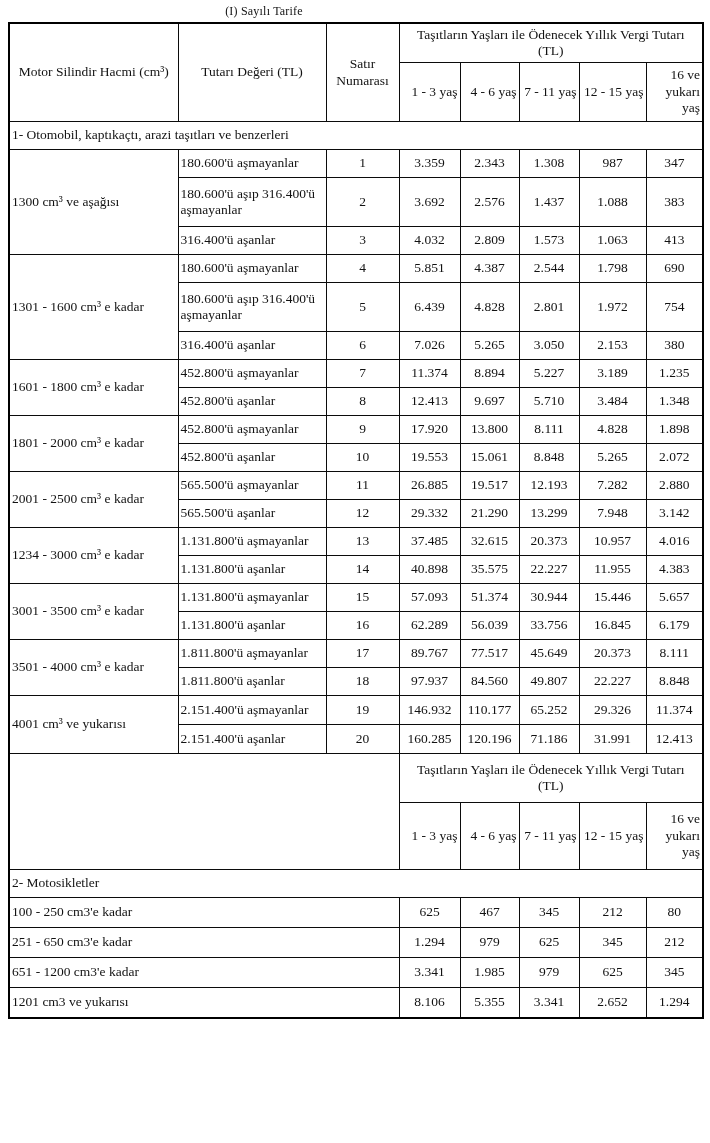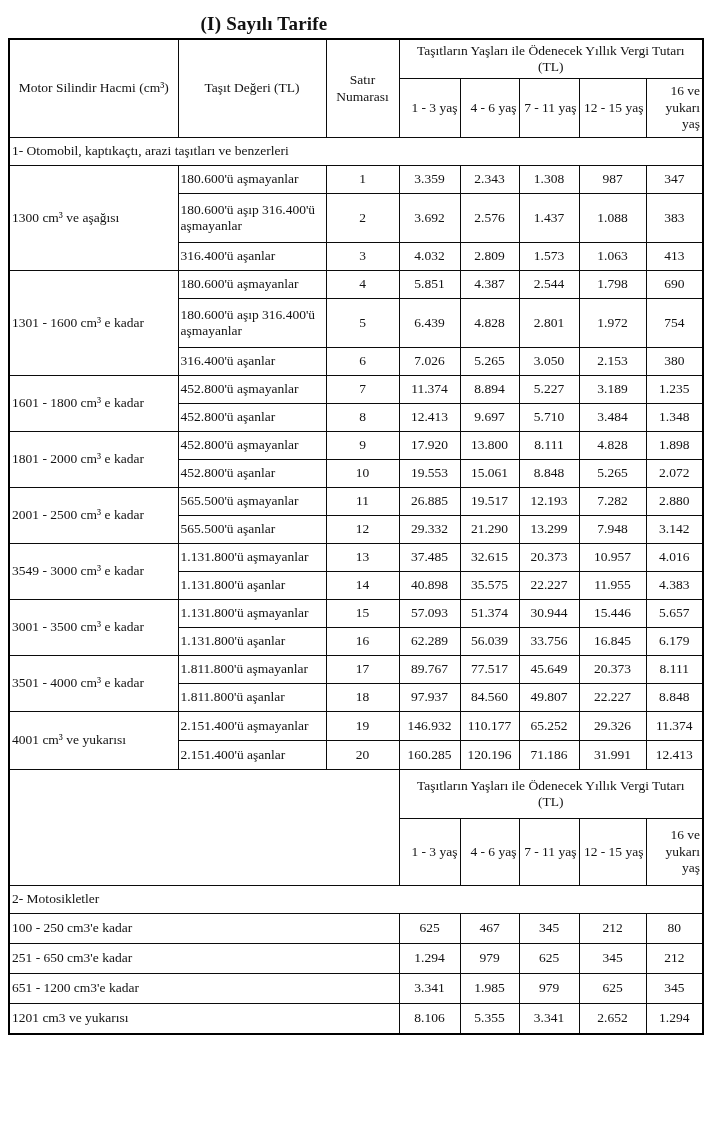--- a/index.html
+++ b/index.html
@@ -11,25 +11,25 @@
     font-family: "Liberation Serif", "DejaVu Serif", serif;
     color: #121212;
   }
   .page {
     width: 710px;
     height: 1143px;
     background: #fff;
     overflow: hidden;
   }
   .page-title {
-    margin: 13px 0 3px 8px;
+    margin: 4px 0 3px 8px;
     width: 512px;
     text-align: center;
-    font-weight: bold;
-    font-size: 19px;
+    font-weight: normal;
+    font-size: 12px;
     letter-spacing: 0.2px;
   }
   table.tariff {
     border-collapse: collapse;
     table-layout: fixed;
     margin-left: 8px;
     width: 694px;
     border: 2px solid #000;
   }
   table.tariff td {
@@ -76,21 +76,21 @@
       <col style="width:61px">
         <col style="width:59px">
         <col style="width:60px">
       <col style="width:67px">
         <col style="width:57px">
     </colgroup>
     <tbody>
 
       <tr class="rh1">
         <td class="hdrc" rowspan="2" style="white-space:nowrap;">Motor Silindir Hacmi (cm³)</td>
-        <td class="hdrc" rowspan="2">Taşıt Değeri (TL)</td>
+        <td class="hdrc" rowspan="2">Tutarı Değeri (TL)</td>
         <td class="hdrc" rowspan="2">Satır Numarası</td>
         <td class="hdrc twoLine" colspan="5">
           <div>Taşıtların Yaşları ile Ödenecek Yıllık Vergi Tutarı</div>
           <div>(TL)</div>
         </td>
       </tr>
       <tr class="rh2">
         <td class="agec">1 - 3 yaş</td>
         <td class="agec">4 - 6 yaş</td>
         <td class="agec">7 - 11 yaş</td>
@@ -214,21 +214,21 @@
         <td class="band">565.500'ü aşanlar</td>
         <td class="num">12</td>
         <td class="val">29.332</td>
         <td class="val">21.290</td>
         <td class="val">13.299</td>
         <td class="val">7.948</td>
         <td class="val">3.142</td>
       </tr>
 
       <tr class="rs">
-        <td class="engine" rowspan="2">3549 - 3000 cm³ e kadar</td>
+        <td class="engine" rowspan="2">1234 - 3000 cm³ e kadar</td>
         <td class="band">1.131.800'ü aşmayanlar</td>
         <td class="num">13</td>
         <td class="val">37.485</td>
         <td class="val">32.615</td>
         <td class="val">20.373</td>
         <td class="val">10.957</td>
         <td class="val">4.016</td>
       </tr>
       <tr class="rs">
         <td class="band">1.131.800'ü aşanlar</td>

